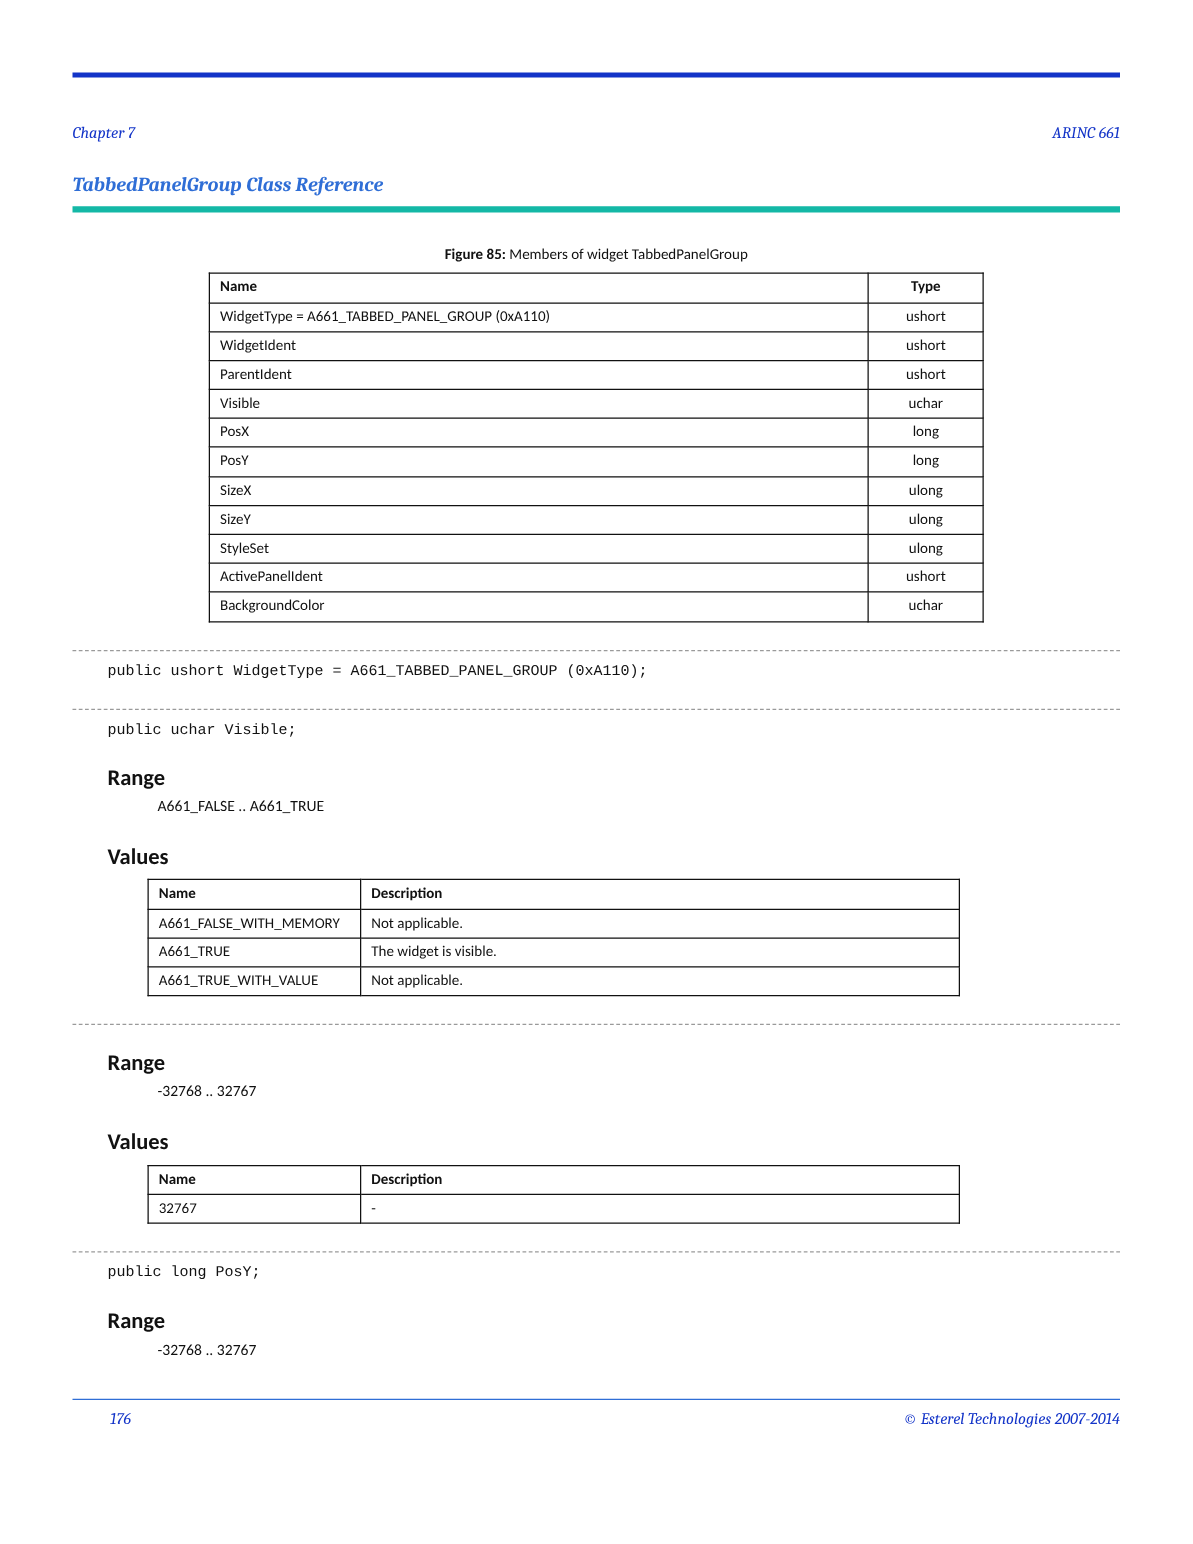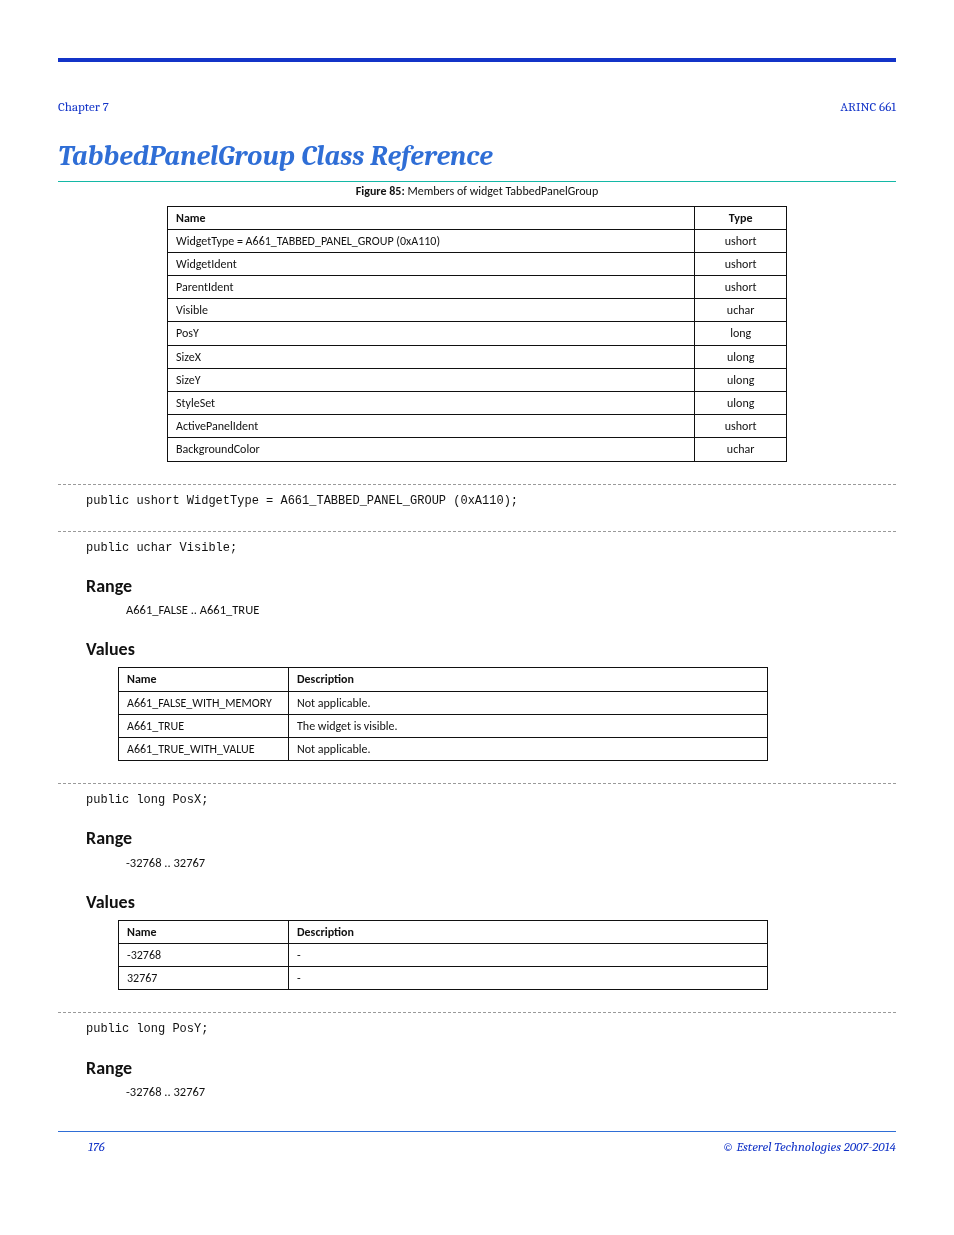--- a/index.html
+++ b/index.html
@@ -25,38 +25,39 @@
   }
   .top-rule{
     height:4px;
     background:var(--blue);
     width:100%;
     margin-bottom:6px;
   }
   .chapter-line{
     display:flex;justify-content:space-between;
     font-family:"Cambria","Times New Roman",serif;
+    font-style:italic;
     color:var(--blue);
     font-size:13px;
     margin-top:36px;
   }
   .section-title{
     margin-top:22px;
     font-family:"Cambria","Times New Roman",serif;
     font-style:italic;
     font-weight:700;
     color:var(--lightblue);
-    font-size:28px;
-    border-bottom:1px solid #14b8a6;
+    font-size:16px;
+    border-bottom:5px solid #14b8a6;
     padding-bottom:6px;
   }
   .figure-caption{
     text-align:center;
     font-size:12px;
-    margin-top:1px;
+    margin-top:26px;
     font-weight:700;
   }
   .figure-caption .label{font-weight:700;}
   .figure-caption .desc{font-weight:400;}
   table{
     border-collapse:collapse;
     margin:6px auto 0 auto;
   }
   table.members{
     width:620px;
@@ -156,20 +157,24 @@
         </tr>
         <tr>
           <td><span>ParentIdent</span></td>
           <td>ushort</td>
         </tr>
         <tr>
           <td><span>Visible</span></td>
           <td>uchar</td>
         </tr>
         <tr>
+          <td><span>PosX</span></td>
+          <td>long</td>
+        </tr>
+        <tr>
           <td><span>PosY</span></td>
           <td>long</td>
         </tr>
         <tr>
           <td><span>SizeX</span></td>
           <td>ulong</td>
         </tr>
         <tr>
           <td><span>SizeY</span></td>
           <td>ulong</td>
@@ -213,37 +218,32 @@
             <td>A661_TRUE</td>
             <td>The widget is visible.</td>
           </tr>
           <tr>
             <td>A661_TRUE_WITH_VALUE</td>
             <td>Not applicable.</td>
           </tr>
         </tbody>
       </table>
       <hr class="dash-divider">
-      <div class="sig">public long PosX;</div>
       <div class="sub-head">Range</div>
       <div class="parag">-32768 .. 32767</div>
       <div class="sub-head">Values</div>
       <table class="values">
         <thead>
           <tr>
             <th>Name</th>
             <th>Description</th>
           </tr>
         </thead>
         <tbody>
           <tr>
-            <td>-32768</td>
-            <td>-</td>
-          </tr>
-          <tr>
             <td>32767</td>
             <td>-</td>
           </tr>
         </tbody>
       </table>
       <hr class="dash-divider">
       <div class="sig">public long PosY;</div>
       <div class="sub-head">Range</div>
       <div class="parag">-32768 .. 32767</div>
     </div>

